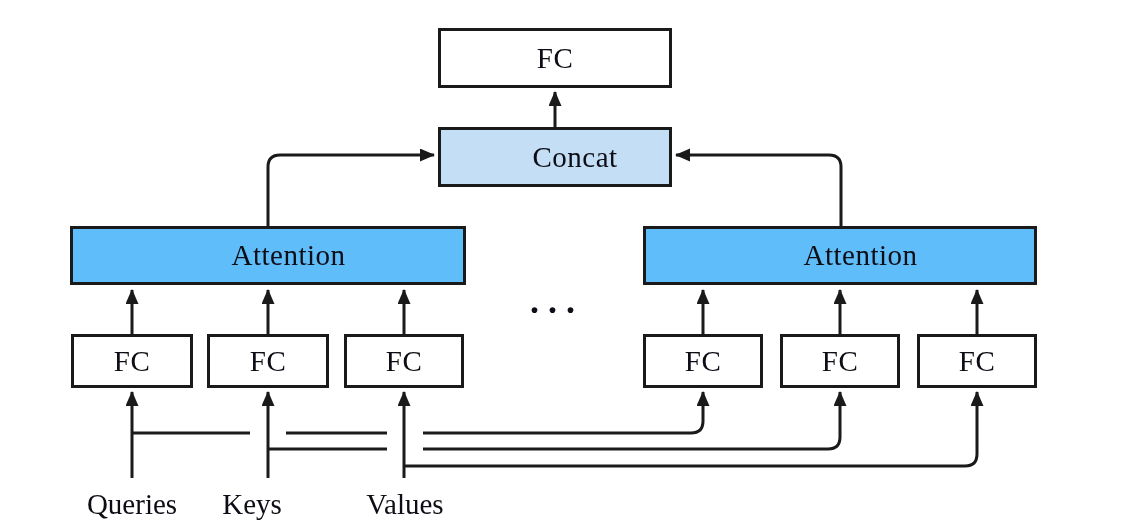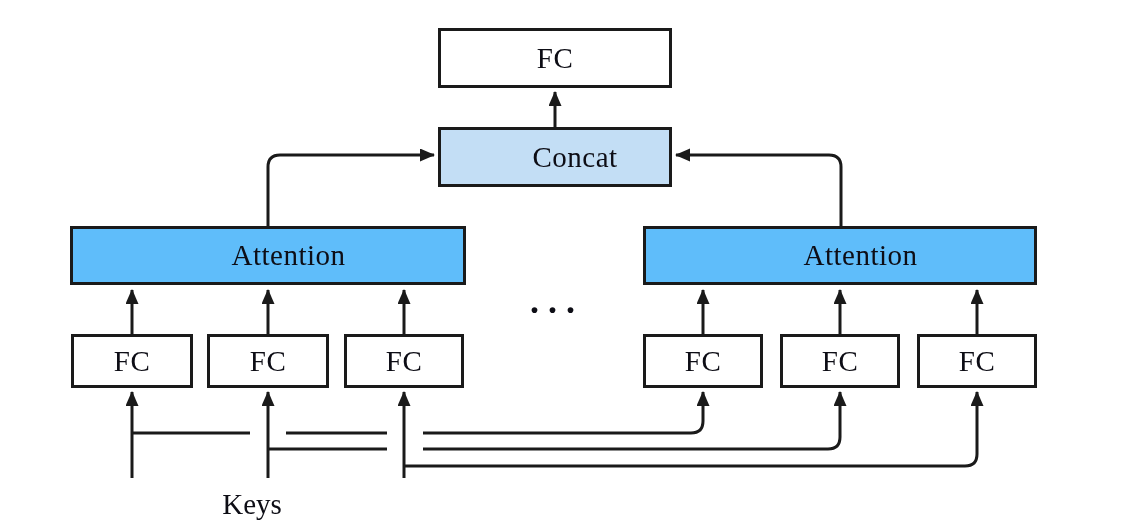--- a/index.html
+++ b/index.html
@@ -128,15 +128,17 @@
   <div class="box" style="left:643px; top:334px; width:120px; height:54px;">
     <span>FC</span>
   </div>
   <div class="box" style="left:780px; top:334px; width:120px; height:54px;">
     <span>FC</span>
   </div>
   <div class="box" style="left:917px; top:334px; width:120px; height:54px;">
     <span>FC</span>
   </div>
 
+  <div class="io-label" style="left:132px; top:488px;">Queries</div>
   <div class="io-label" style="left:252px; top:488px;">Keys</div>
+  <div class="io-label" style="left:405px; top:488px;">Values</div>
 
 </div>
 
 </body></html>

